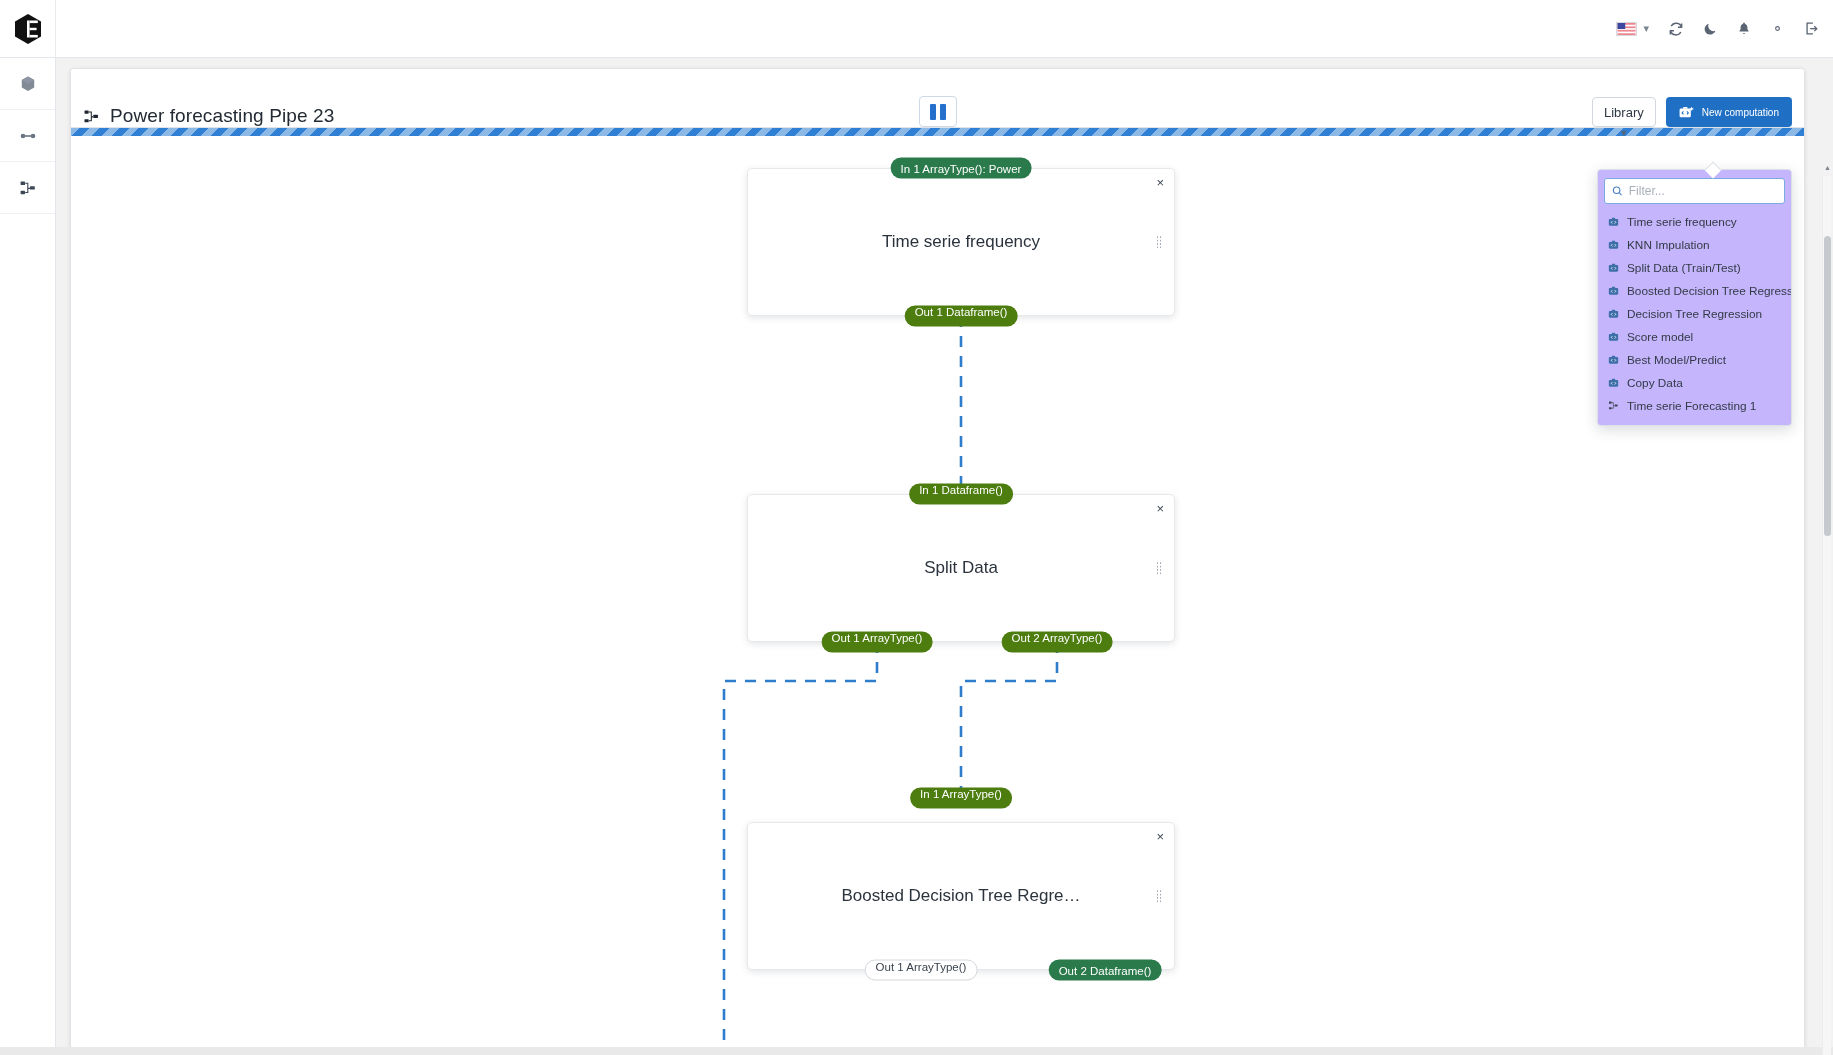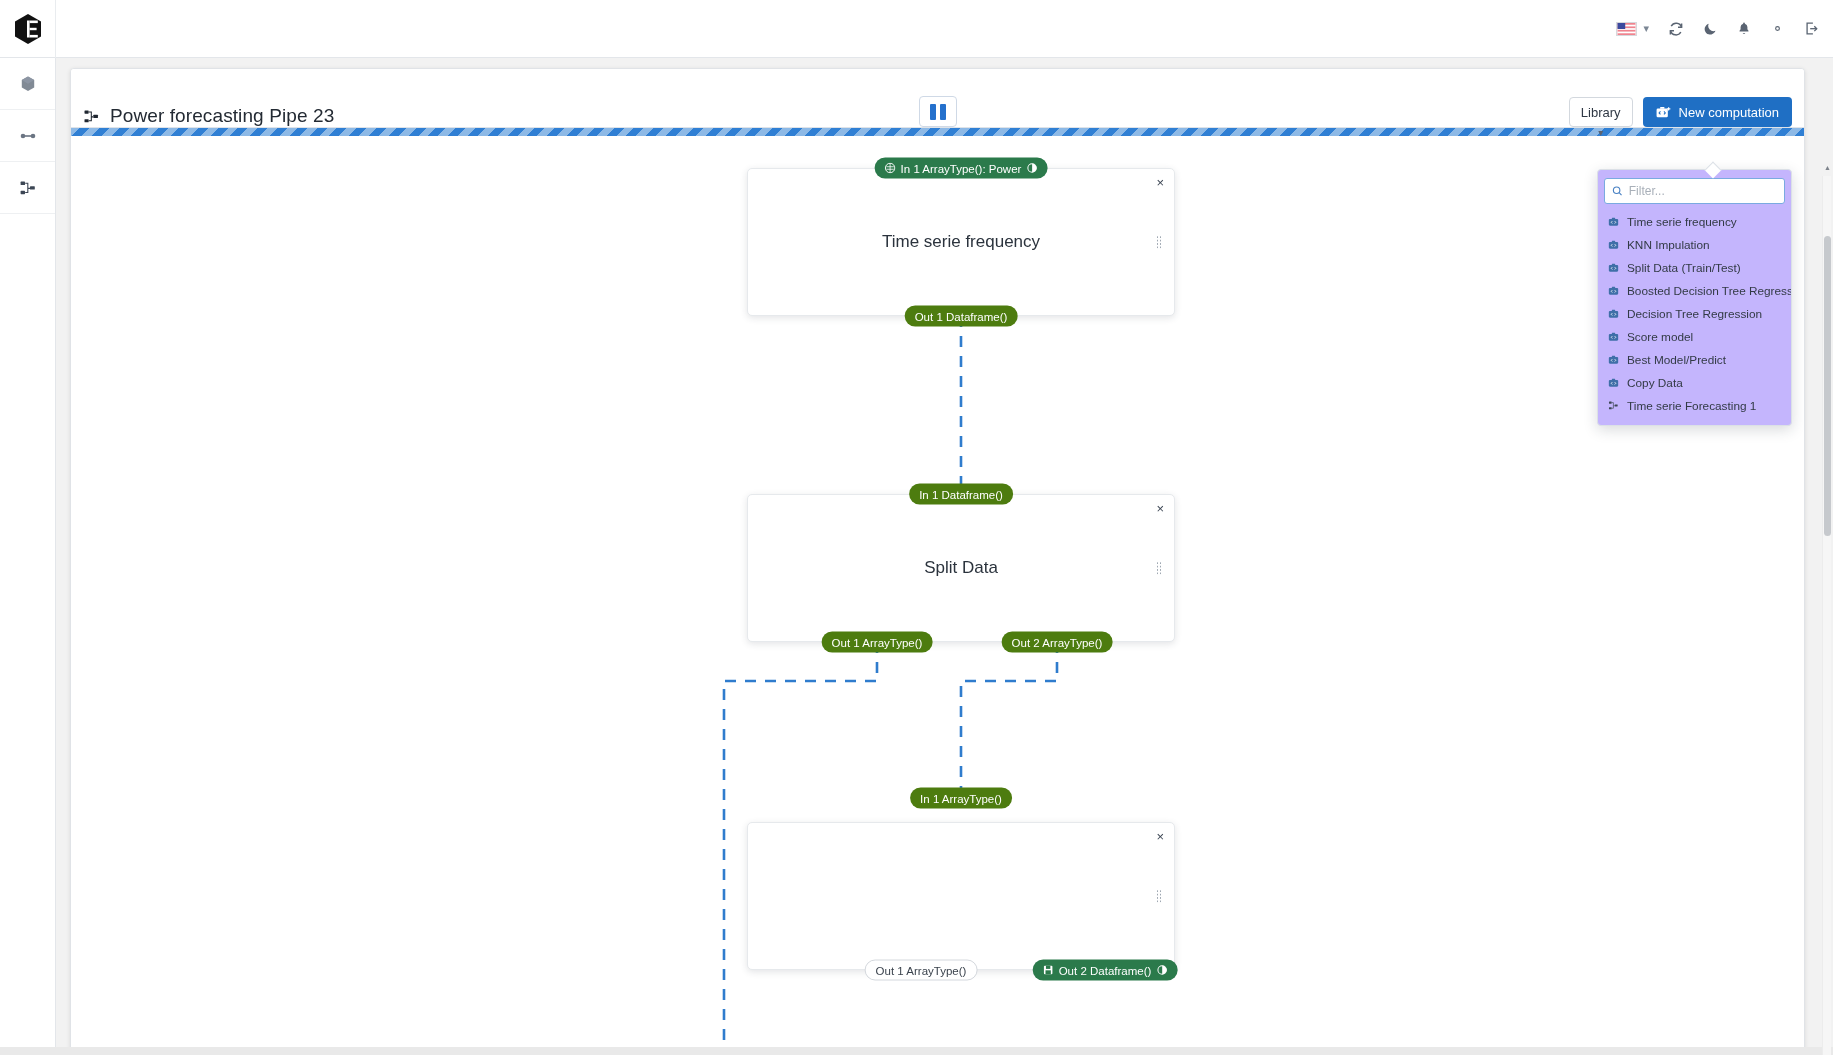--- a/index.html
+++ b/index.html
@@ -73,21 +73,21 @@
 
   .hdr-right { margin-left: auto; display: flex; align-items: center; gap: 10px; position: relative; }
   .btn-lib {
     display: flex; align-items: center; gap: 7px; height: 30px; padding: 0 11px;
     border: 1px solid #d3d8de; border-radius: 4px; background: #fff;
     font-size: 13px; color: #2f3844; cursor: pointer; flex-direction: column;
   }
   .btn-new {
     display: flex; align-items: center; gap: 8px; height: 30px; padding: 0 13px;
     border: none; border-radius: 4px; background: #1f6fc4; color: #fff;
-    font-size: 13px; cursor: pointer;
+    font-size: 10px; cursor: pointer;
   }
   .cube-ico { display: block; }
 
   
   .progress {
     height: 9px; width: 100%;
     background-color: #2f7fd4;
     background-image: repeating-linear-gradient(
       -45deg,
       #2f7fd4 0px, #2f7fd4 7px,
@@ -120,21 +120,21 @@
     width: 6px; height: 13px; cursor: grab;
     background-image: radial-gradient(circle, #9aa3ae 42%, transparent 44%);
     background-size: 3px 3.4px; opacity: .95;
   }
 
   
   .port {
     position: absolute; display: inline-flex; align-items: center; gap: 5px;
     height: 21px; padding: 0 10px; border-radius: 11px;
     font-size: 11.5px; white-space: nowrap; cursor: pointer;
-    transform: translate(-50%, -50%); z-index: 5;
+    transform: translate(-50%, -50%); z-index: 5; flex-direction: column;
   }
   .port.blue  { background: #4d7c0f; color: #fff; }
   .port.green { background: #2b7a4b; color: #fff; }
   .port.white { background: #ffffff; color: #3b434d; border: 1px solid #d4d8dd; }
   .port svg { display: block; }
 
   
   .dropdown {
     position: absolute; top: 36px; right: 0; width: 195px;
     background: #c4b5fd; border: 1px solid #dbe0e6; border-radius: 4px;
@@ -442,20 +442,21 @@
               <span>In 1 Dataframe()</span>
             </div>
             <div class="port blue" style="left: 806px; top: 506px;">
               <span>Out 1 ArrayType()</span>
             </div>
             <div class="port blue" style="left: 986px; top: 506px;">
               <span>Out 2 ArrayType()</span>
             </div>
             <div class="node" style="left: 676px; top: 686px; width: 428px; height: 148px;">
               <span class="node-close">×</span>
+              <div class="node-title">Boosted Decision Tree Regre…</div>
               <div class="node-grip"></div>
             </div>
             <div class="port blue" style="left: 890px; top: 662px;">
               <span>In 1 ArrayType()</span>
             </div>
             <div class="port white" style="left: 850px; top: 834px;">
               <span>Out 1 ArrayType()</span>
             </div>
             <div class="port green" style="left: 1034px; top: 834px;">
               <svg width="11" height="11" viewBox="0 0 14 14">

